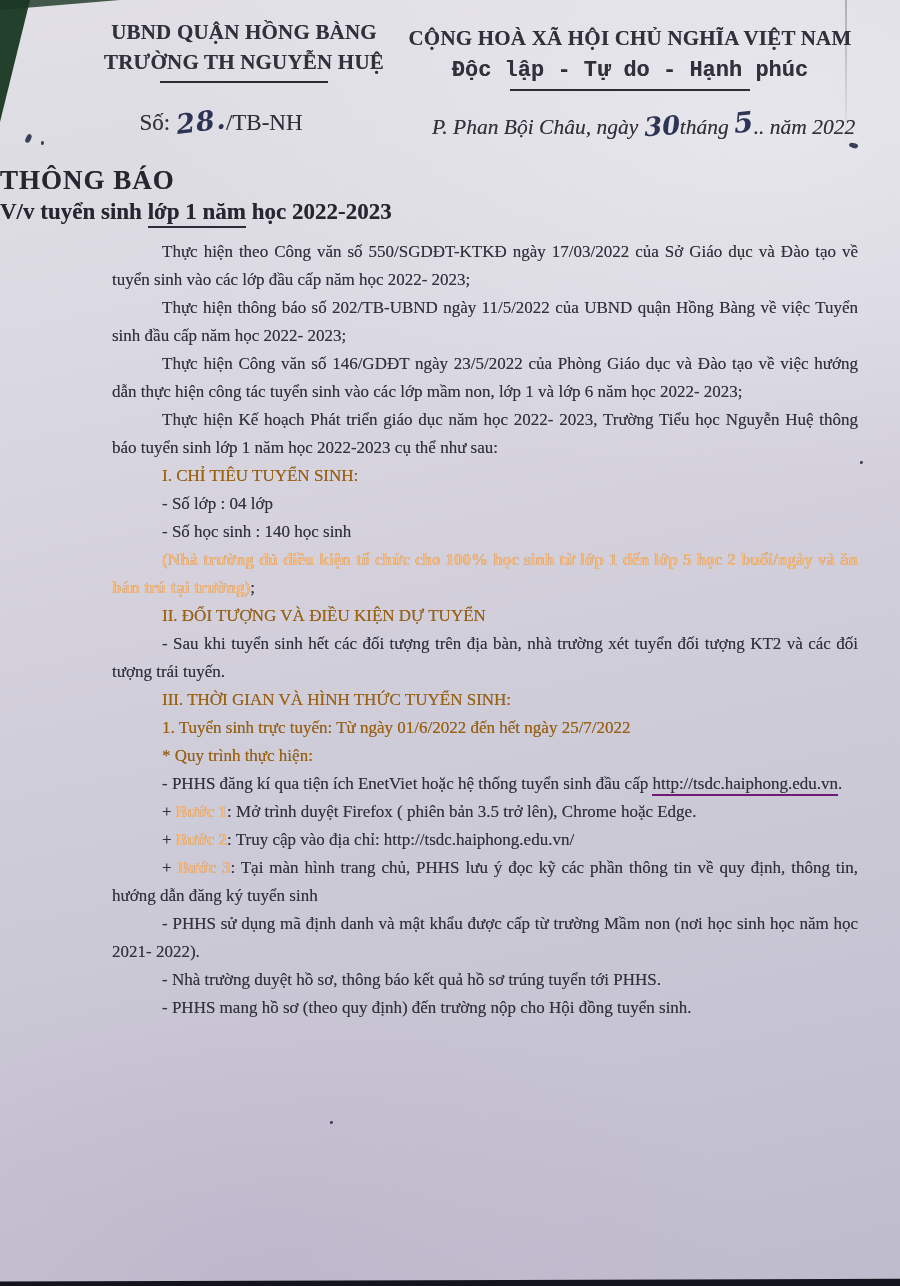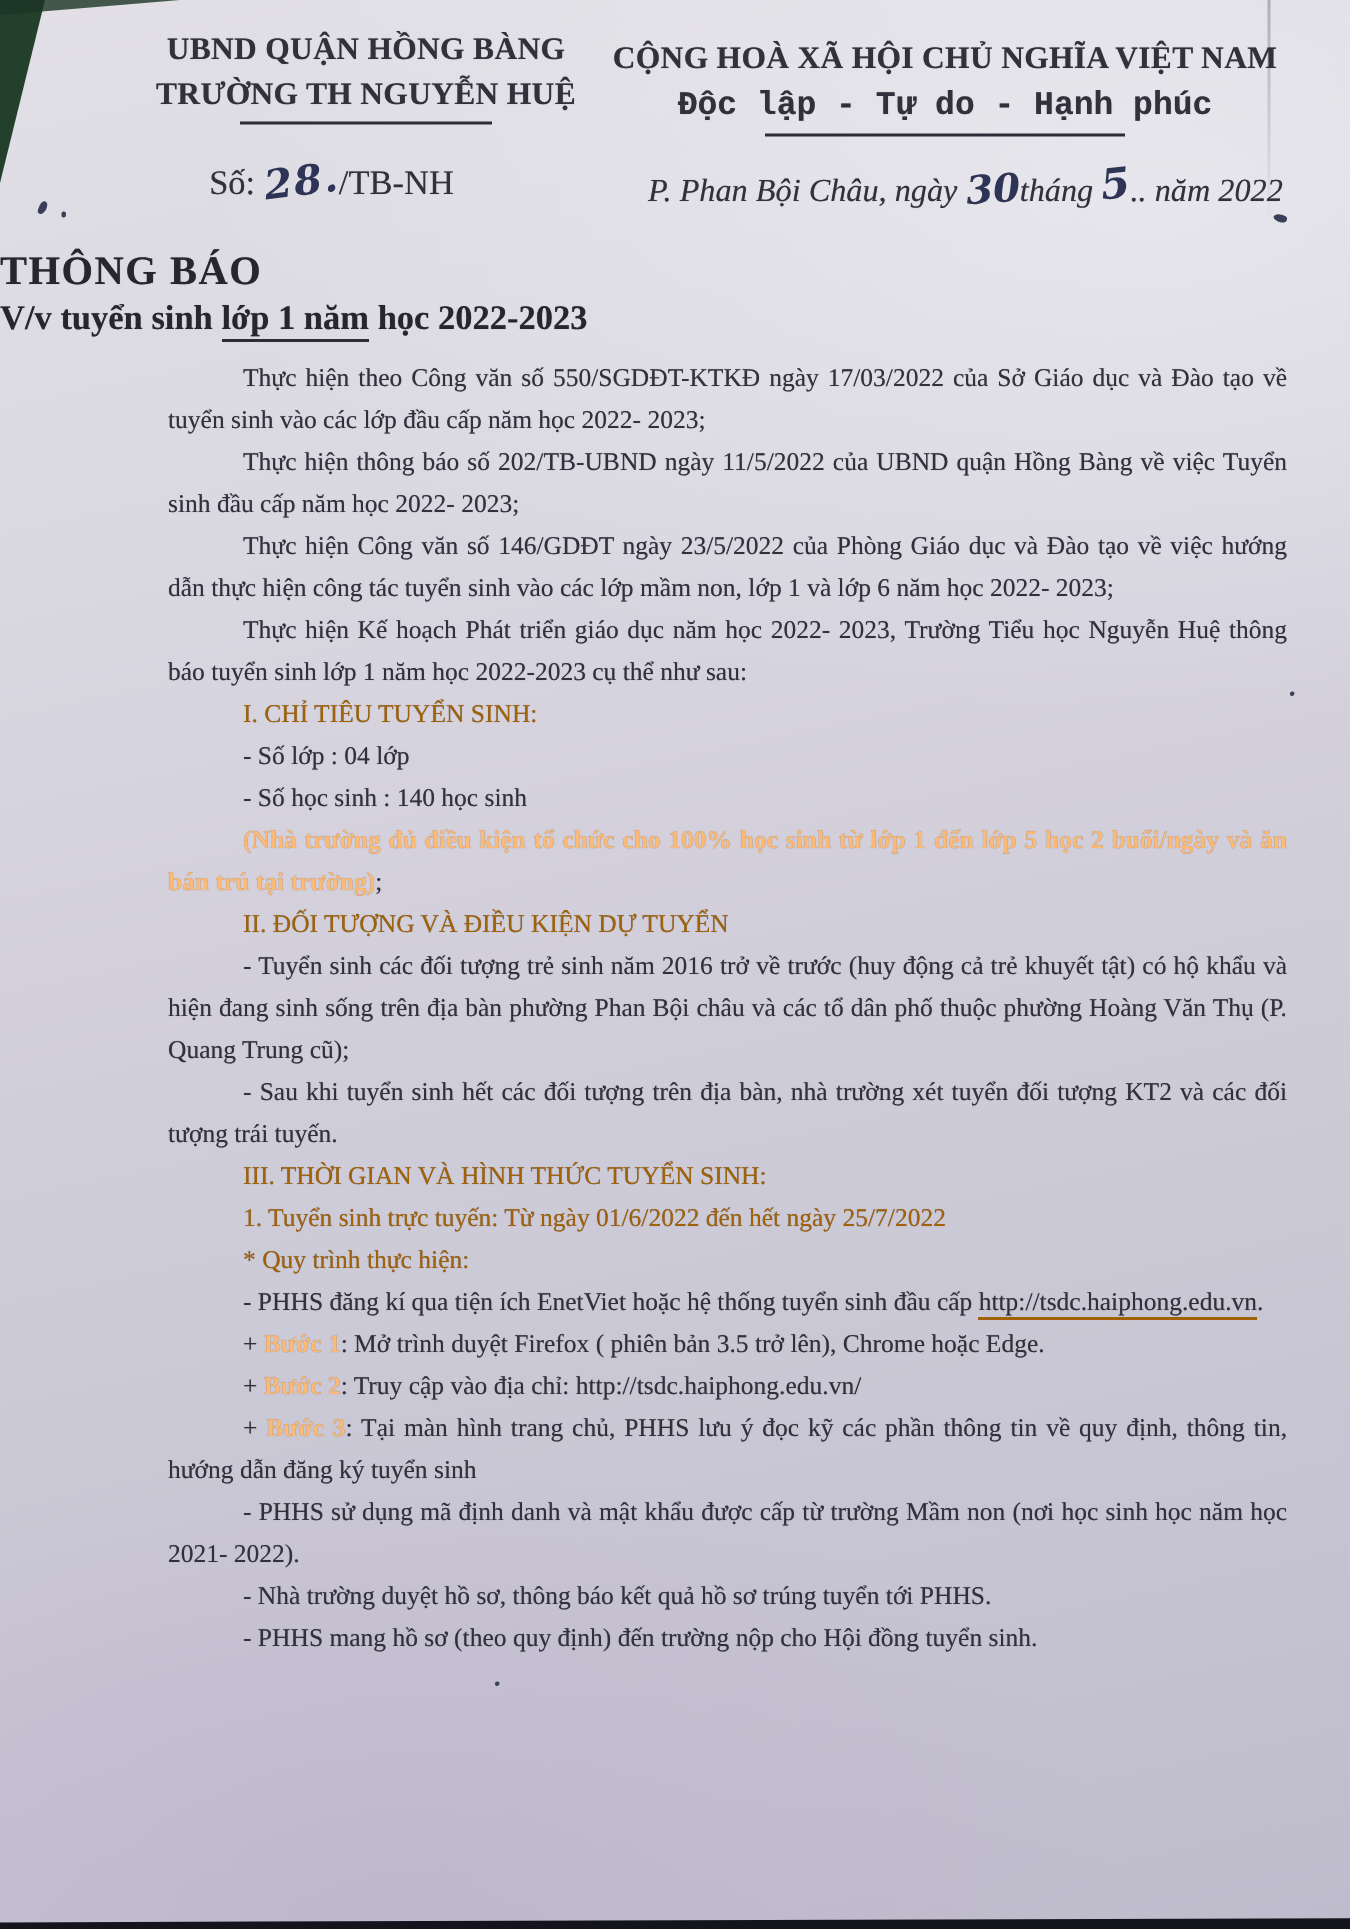--- a/index.html
+++ b/index.html
@@ -70,21 +70,21 @@
 
   
   .docbody{
     margin-top:13px;padding:0 42px 0 112px;
     font-size:17px;line-height:28px;text-align:justify;
   }
   .docbody > div{margin:0;}
   .para{text-indent:50px;}
   .bold{font-weight:normal;color:#a16207;}
   .bi{font-weight:bold;color:#fdba74;}
-  .u-link{border-bottom:2px solid #a16207;padding-bottom:1px;}
+  .u-link{border-bottom:2px solid #701a75;padding-bottom:1px;}
   .sp-note{margin-top:4px;}
   .sp-h{margin-top:2px;}
 </style>
 </head>
 <body>
 
 <div class="paper"></div>
 <div class="corner-tl"></div>
 <div class="corner-tl2"></div>
 <div class="fold"></div>
@@ -119,21 +119,20 @@
   <div class="docbody">
     <div class="para">Thực hiện theo Công văn số 550/SGDĐT-KTKĐ ngày 17/03/2022 của Sở Giáo dục và Đào tạo về tuyển sinh vào các lớp đầu cấp năm học 2022- 2023;</div>
     <div class="para">Thực hiện thông báo số 202/TB-UBND ngày 11/5/2022 của UBND quận Hồng Bàng về việc Tuyển sinh đầu cấp năm học 2022- 2023;</div>
     <div class="para">Thực hiện Công văn số 146/GDĐT ngày 23/5/2022 của Phòng Giáo dục và Đào tạo về việc hướng dẫn thực hiện công tác tuyển sinh vào các lớp mầm non, lớp 1 và lớp 6 năm học 2022- 2023;</div>
     <div class="para">Thực hiện Kế hoạch Phát triển giáo dục năm học 2022- 2023, Trường Tiểu học Nguyễn Huệ thông báo tuyển sinh lớp 1 năm học 2022-2023 cụ thể như sau:</div>
     <div class="para bold">I. CHỈ TIÊU TUYỂN SINH:</div>
     <div class="para">- Số lớp : 04 lớp</div>
     <div class="para">- Số học sinh : 140 học sinh</div>
     <div class="para sp-note"><span class="bi">(Nhà trường đủ điều kiện tổ chức cho 100% học sinh từ lớp 1 đến lớp 5 học 2 buổi/ngày và ăn bán trú tại trường)</span><span>;</span></div>
     <div class="para bold sp-h">II. ĐỐI TƯỢNG VÀ ĐIỀU KIỆN DỰ TUYỂN</div>
-    <div class="para">- Tuyển sinh các đối tượng trẻ sinh năm 2016 trở về trước (huy động cả trẻ khuyết tật) có hộ khẩu và hiện đang sinh sống trên địa bàn phường Phan Bội châu và các tổ dân phố thuộc phường Hoàng Văn Thụ (P. Quang Trung cũ);</div>
     <div class="para">- Sau khi tuyển sinh hết các đối tượng trên địa bàn, nhà trường xét tuyển đối tượng KT2 và các đối tượng trái tuyến.</div>
     <div class="para bold sp-h">III. THỜI GIAN VÀ HÌNH THỨC TUYỂN SINH:</div>
     <div class="para bold">1. Tuyển sinh trực tuyến: Từ ngày 01/6/2022 đến hết ngày 25/7/2022</div>
     <div class="para bold">* Quy trình thực hiện:</div>
     <div class="para"><span>- PHHS đăng kí qua tiện ích EnetViet hoặc hệ thống tuyển sinh đầu cấp </span><span class="u-link">http://tsdc.haiphong.edu.vn</span><span>.</span></div>
     <div class="para"><span>+ </span><span class="bi">Bước 1</span><span>: Mở trình duyệt Firefox ( phiên bản 3.5 trở lên), Chrome hoặc Edge.</span></div>
     <div class="para"><span>+ </span><span class="bi">Bước 2</span><span>: Truy cập vào địa chỉ: http://tsdc.haiphong.edu.vn/</span></div>
     <div class="para"><span>+ </span><span class="bi">Bước 3</span><span>: Tại màn hình trang chủ, PHHS lưu ý đọc kỹ các phần thông tin về quy định, thông tin, hướng dẫn đăng ký tuyển sinh</span></div>
     <div class="para">- PHHS sử dụng mã định danh và mật khẩu được cấp từ trường Mầm non (nơi học sinh học năm học 2021- 2022).</div>
     <div class="para">- Nhà trường duyệt hồ sơ, thông báo kết quả hồ sơ trúng tuyển tới PHHS.</div>

